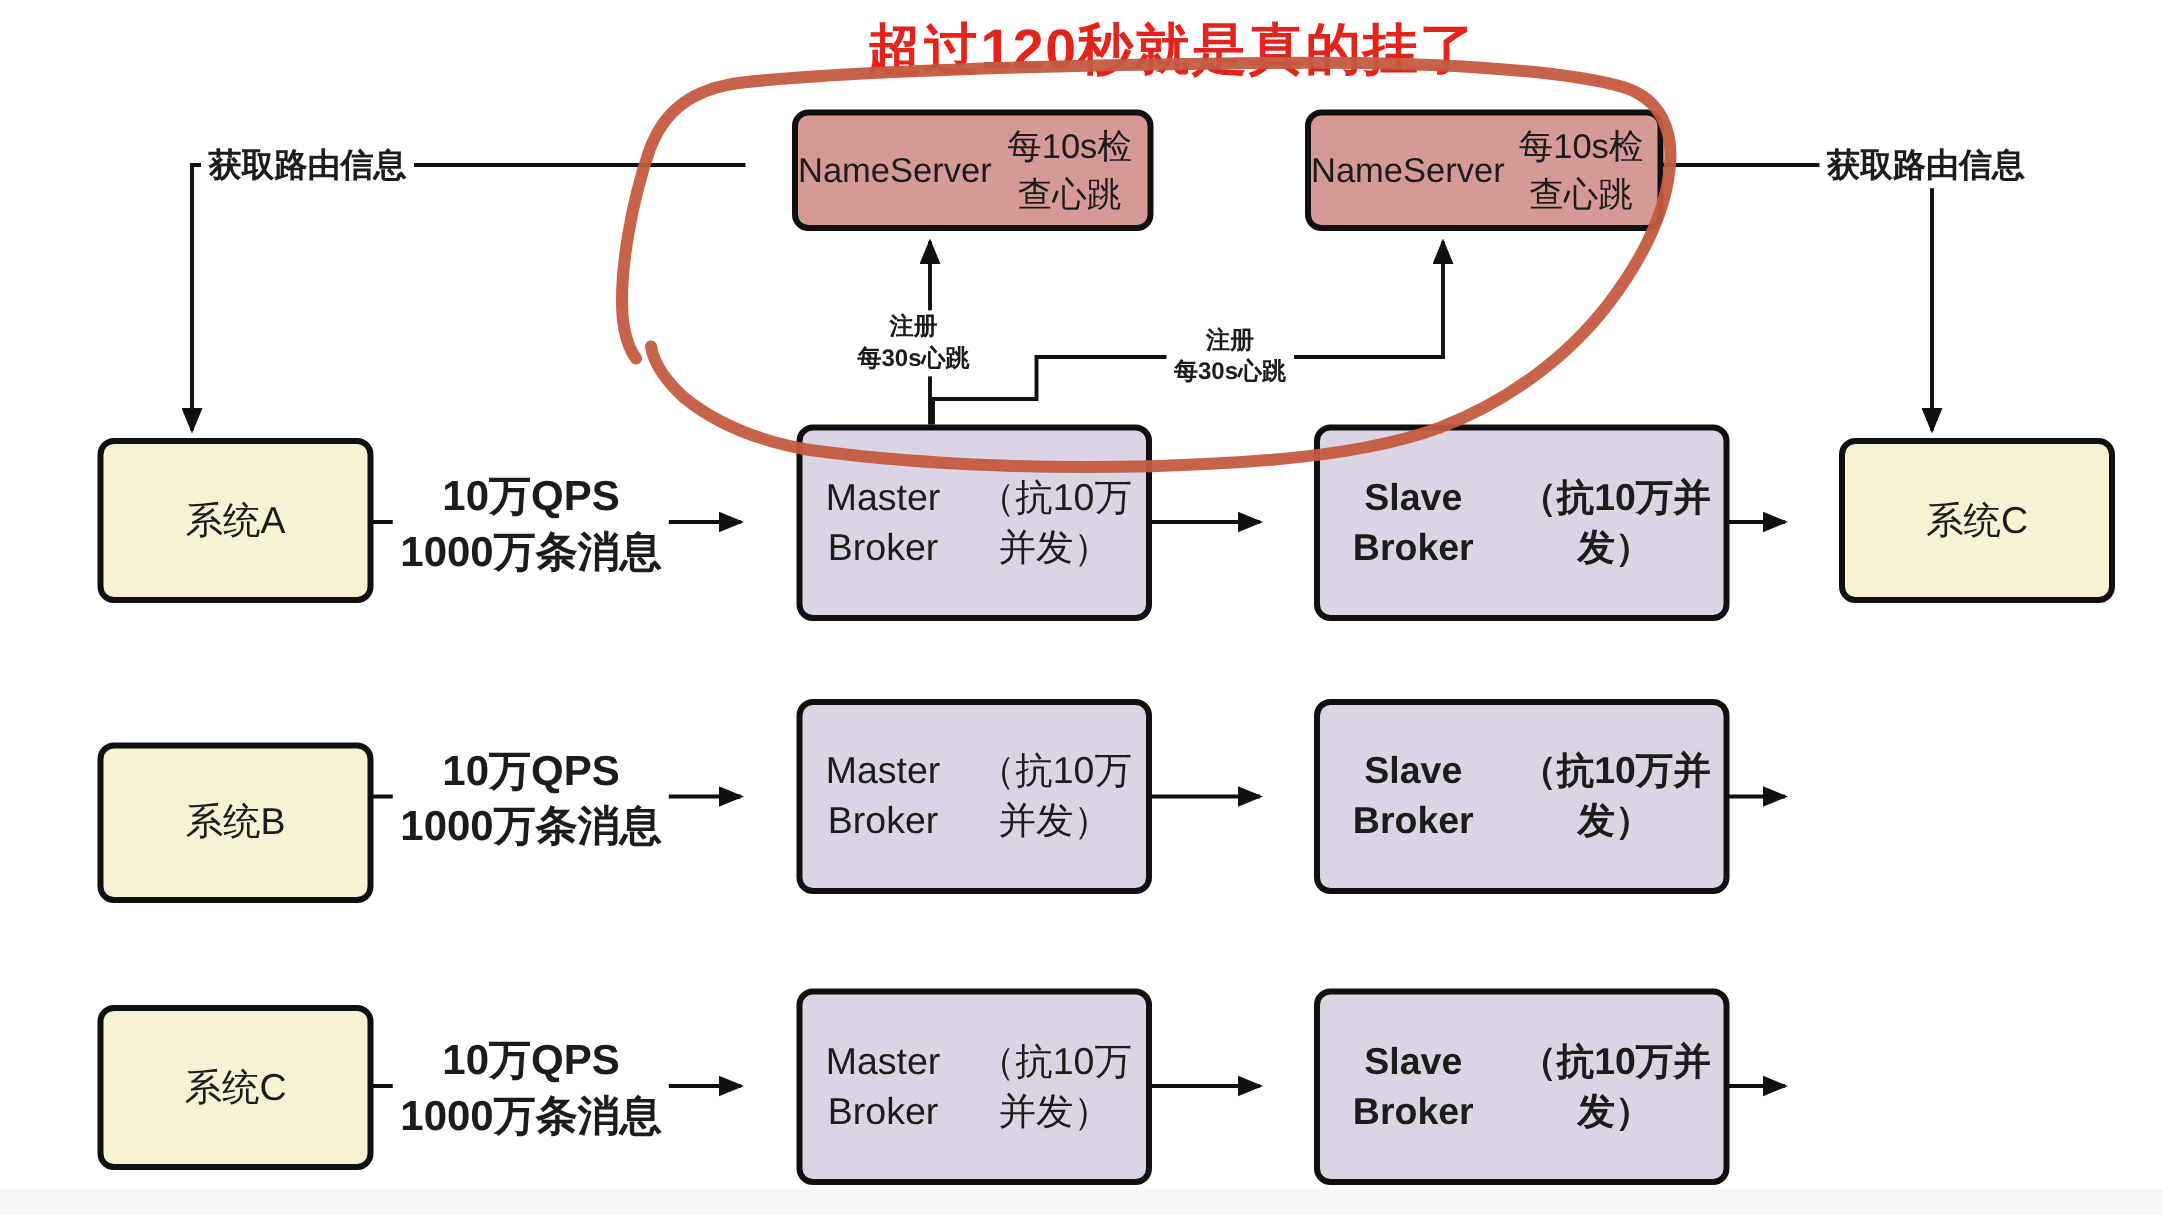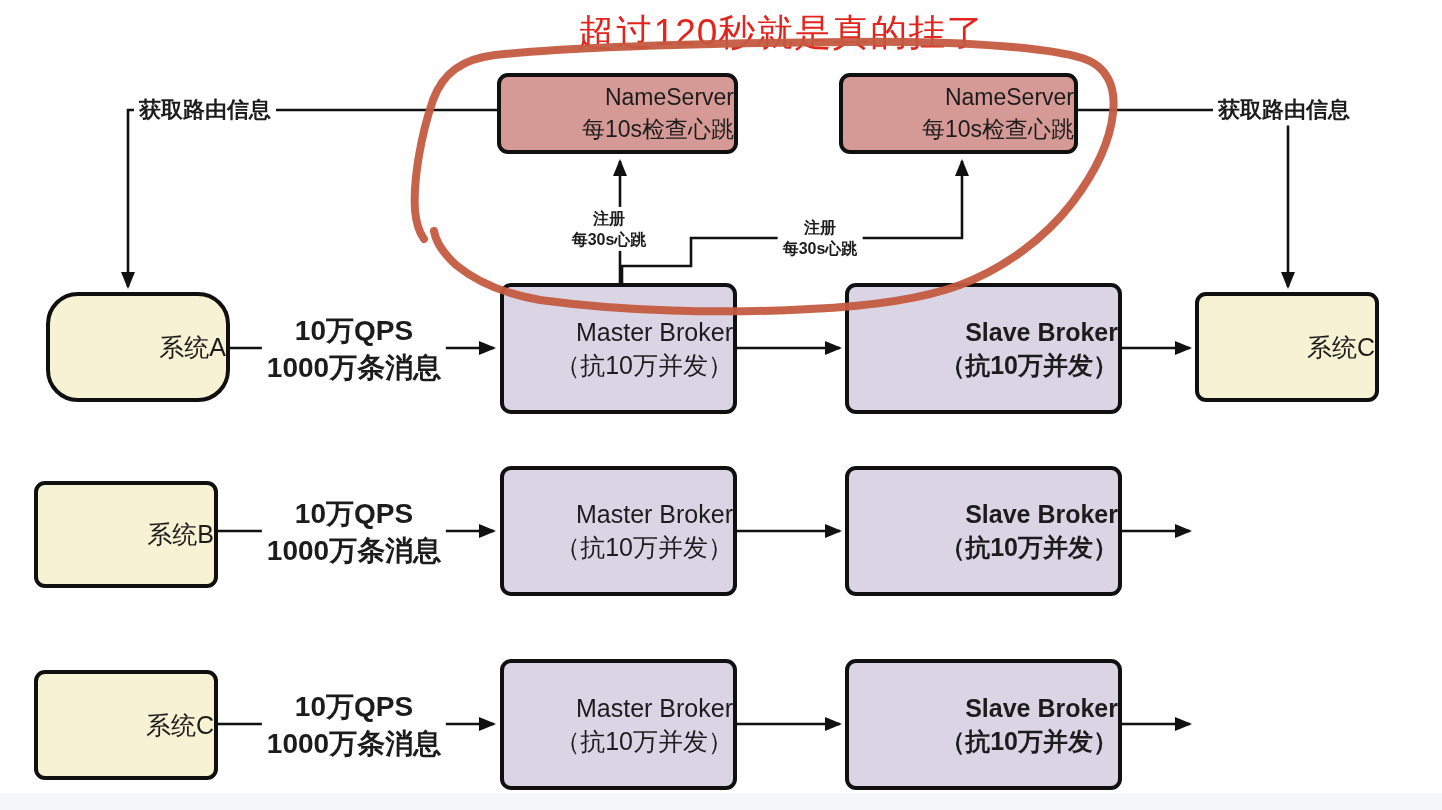--- a/index.html
+++ b/index.html
@@ -1,29 +1,29 @@
 <!DOCTYPE html>
 <html><head>
 <meta charset="utf-8">
 <style>
   html,body{margin:0;padding:0;background:#fff;}
   #canvas{position:relative;width:1442px;height:810px;background:#ffffff;overflow:hidden;
           font-family:"Liberation Sans","DejaVu Sans",sans-serif;color:#1c1c1c;}
-  .box{position:absolute;display:flex;flex-direction:column;align-items:flex-end;justify-content:center;
-       border:4px solid #101010;border-radius:11px;text-align:center;box-sizing:border-box;line-height:1.32;}
+  .box{position:absolute;display:flex;flex-direction:row;align-items:center;justify-content:center;
+       border:4px solid #101010;border-radius:11px;text-align:center;box-sizing:border-box;line-height:1.32;margin-left:31px;}
   .sysbox{background:#f8f2d4;width:184px;height:110px;font-size:25px;}
   .brokerbox{background:#dbd4e5;width:237px;height:131px;font-size:25px;}
   .slavebox{width:277px;font-weight:bold;}
   .nsbox{background:#d69a96;width:241px;height:81px;font-size:23px;line-height:1.35;}
   .lbl{position:absolute;background:#ffffff;text-align:center;line-height:1.32;padding:1px 5px;
        transform:translate(-50%,-50%);white-space:nowrap;font-weight:bold;}
   .lbl-qps{font-size:28px;text-align:center;}
   .lbl-route{font-size:22px;}
   .lbl-reg{font-size:16px;}
-  #title{position:absolute;left:781px;top:8px;transform:translateX(-50%);font-size:37px;font-weight:400;
+  #title{position:absolute;left:781px;top:8px;transform:translateX(-50%);font-size:37px;font-weight:700;
          letter-spacing:1px;white-space:nowrap;text-align:center;}
   svg.layer{position:absolute;left:0;top:0;pointer-events:none;}
   #bottom-strip{position:absolute;left:0;top:793px;width:1442px;height:17px;background:#f5f6f7;}
 </style>
 </head>
 <body>
 
 <div id="canvas">
 
   <svg class="layer" width="1442" height="810">
@@ -56,36 +56,36 @@
 
   <div class="box nsbox" style="left:497px;top:73px;">
     <div>NameServer</div>
     <div>每10s检查心跳</div>
   </div>
   <div class="box nsbox" style="left:839px;top:73px;width:239px;">
     <div>NameServer</div>
     <div>每10s检查心跳</div>
   </div>
 
-  <div class="box sysbox" style="left:46px;top:292px;border-radius:32px;">
+  <div class="box sysbox" style="left:34px;top:292px;">
     <div>系统A</div>
   </div>
   <div class="box brokerbox" style="left:500px;top:283px;">
     <div>Master Broker</div>
     <div>（抗10万并发）</div>
   </div>
   <div class="box brokerbox slavebox" style="left:845px;top:283px;">
     <div>Slave Broker</div>
     <div>（抗10万并发）</div>
   </div>
   <div class="box sysbox" style="left:1195px;top:292px;">
     <div>系统C</div>
   </div>
 
-  <div class="box sysbox" style="left:34px;top:481px;height:107px;">
+  <div class="box sysbox" style="left:34px;top:495px;height:107px;">
     <div>系统B</div>
   </div>
   <div class="box brokerbox" style="left:500px;top:466px;height:130px;">
     <div>Master Broker</div>
     <div>（抗10万并发）</div>
   </div>
   <div class="box brokerbox slavebox" style="left:845px;top:466px;height:130px;">
     <div>Slave Broker</div>
     <div>（抗10万并发）</div>
   </div>

